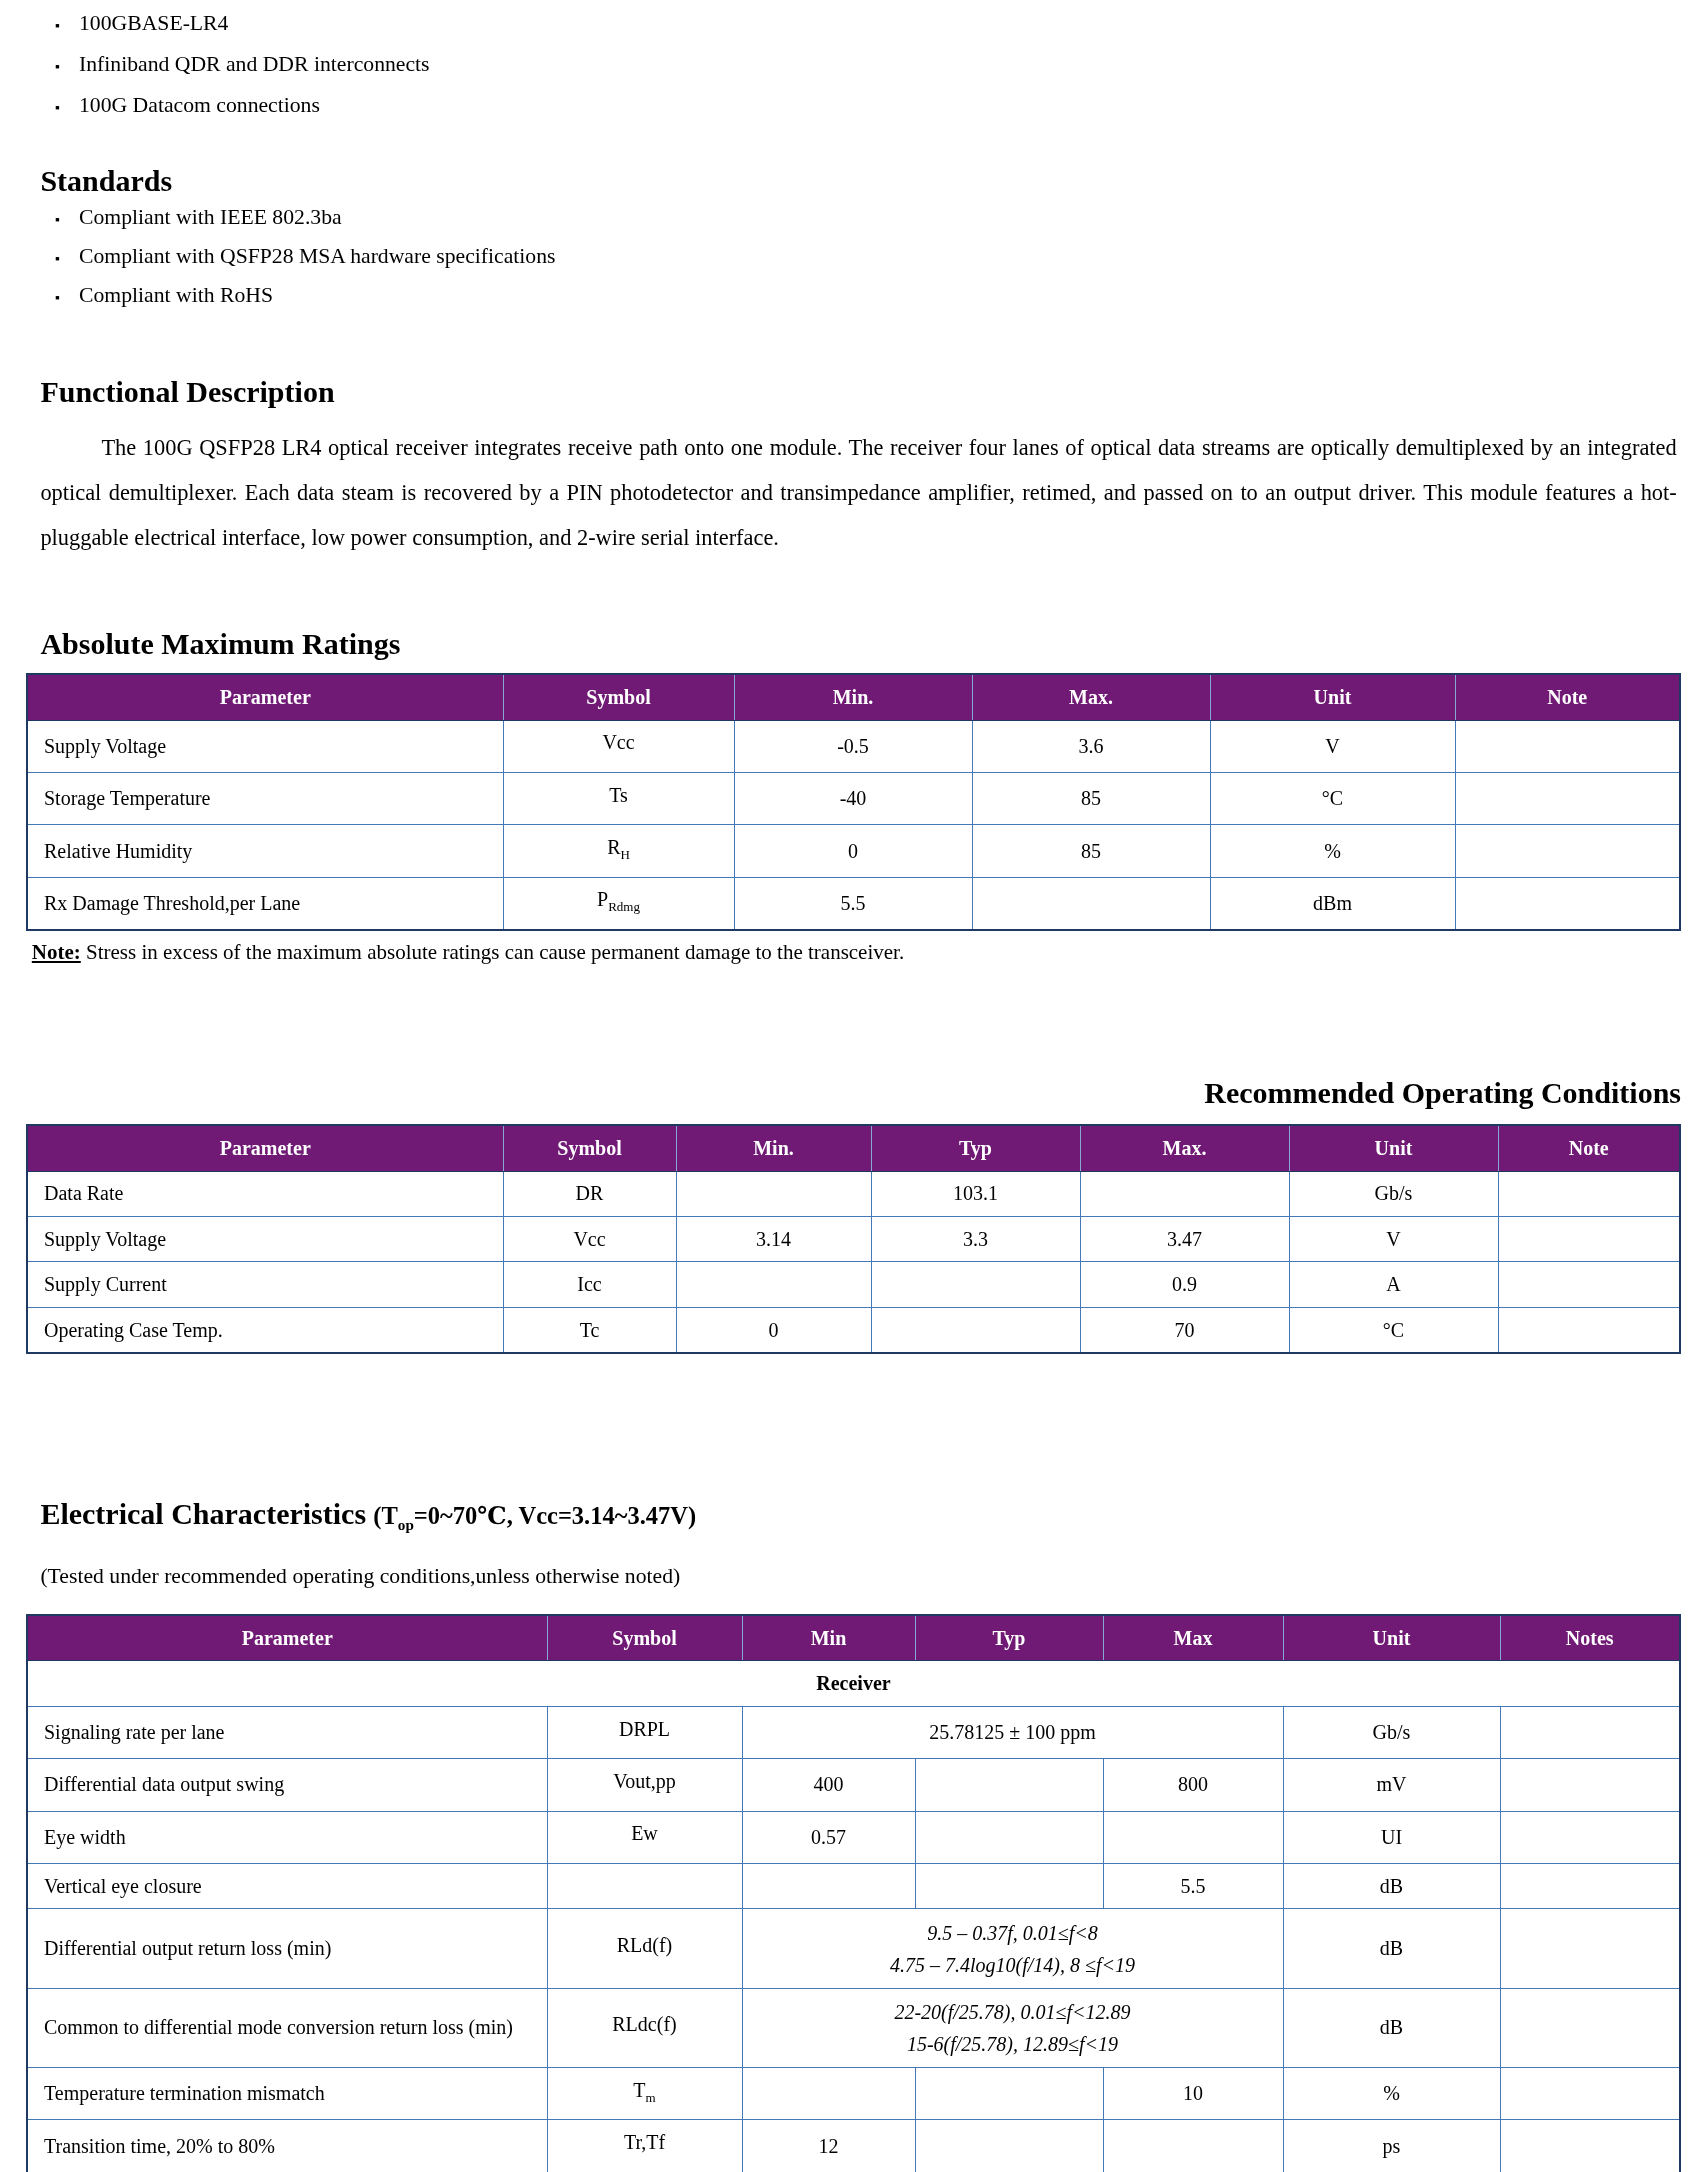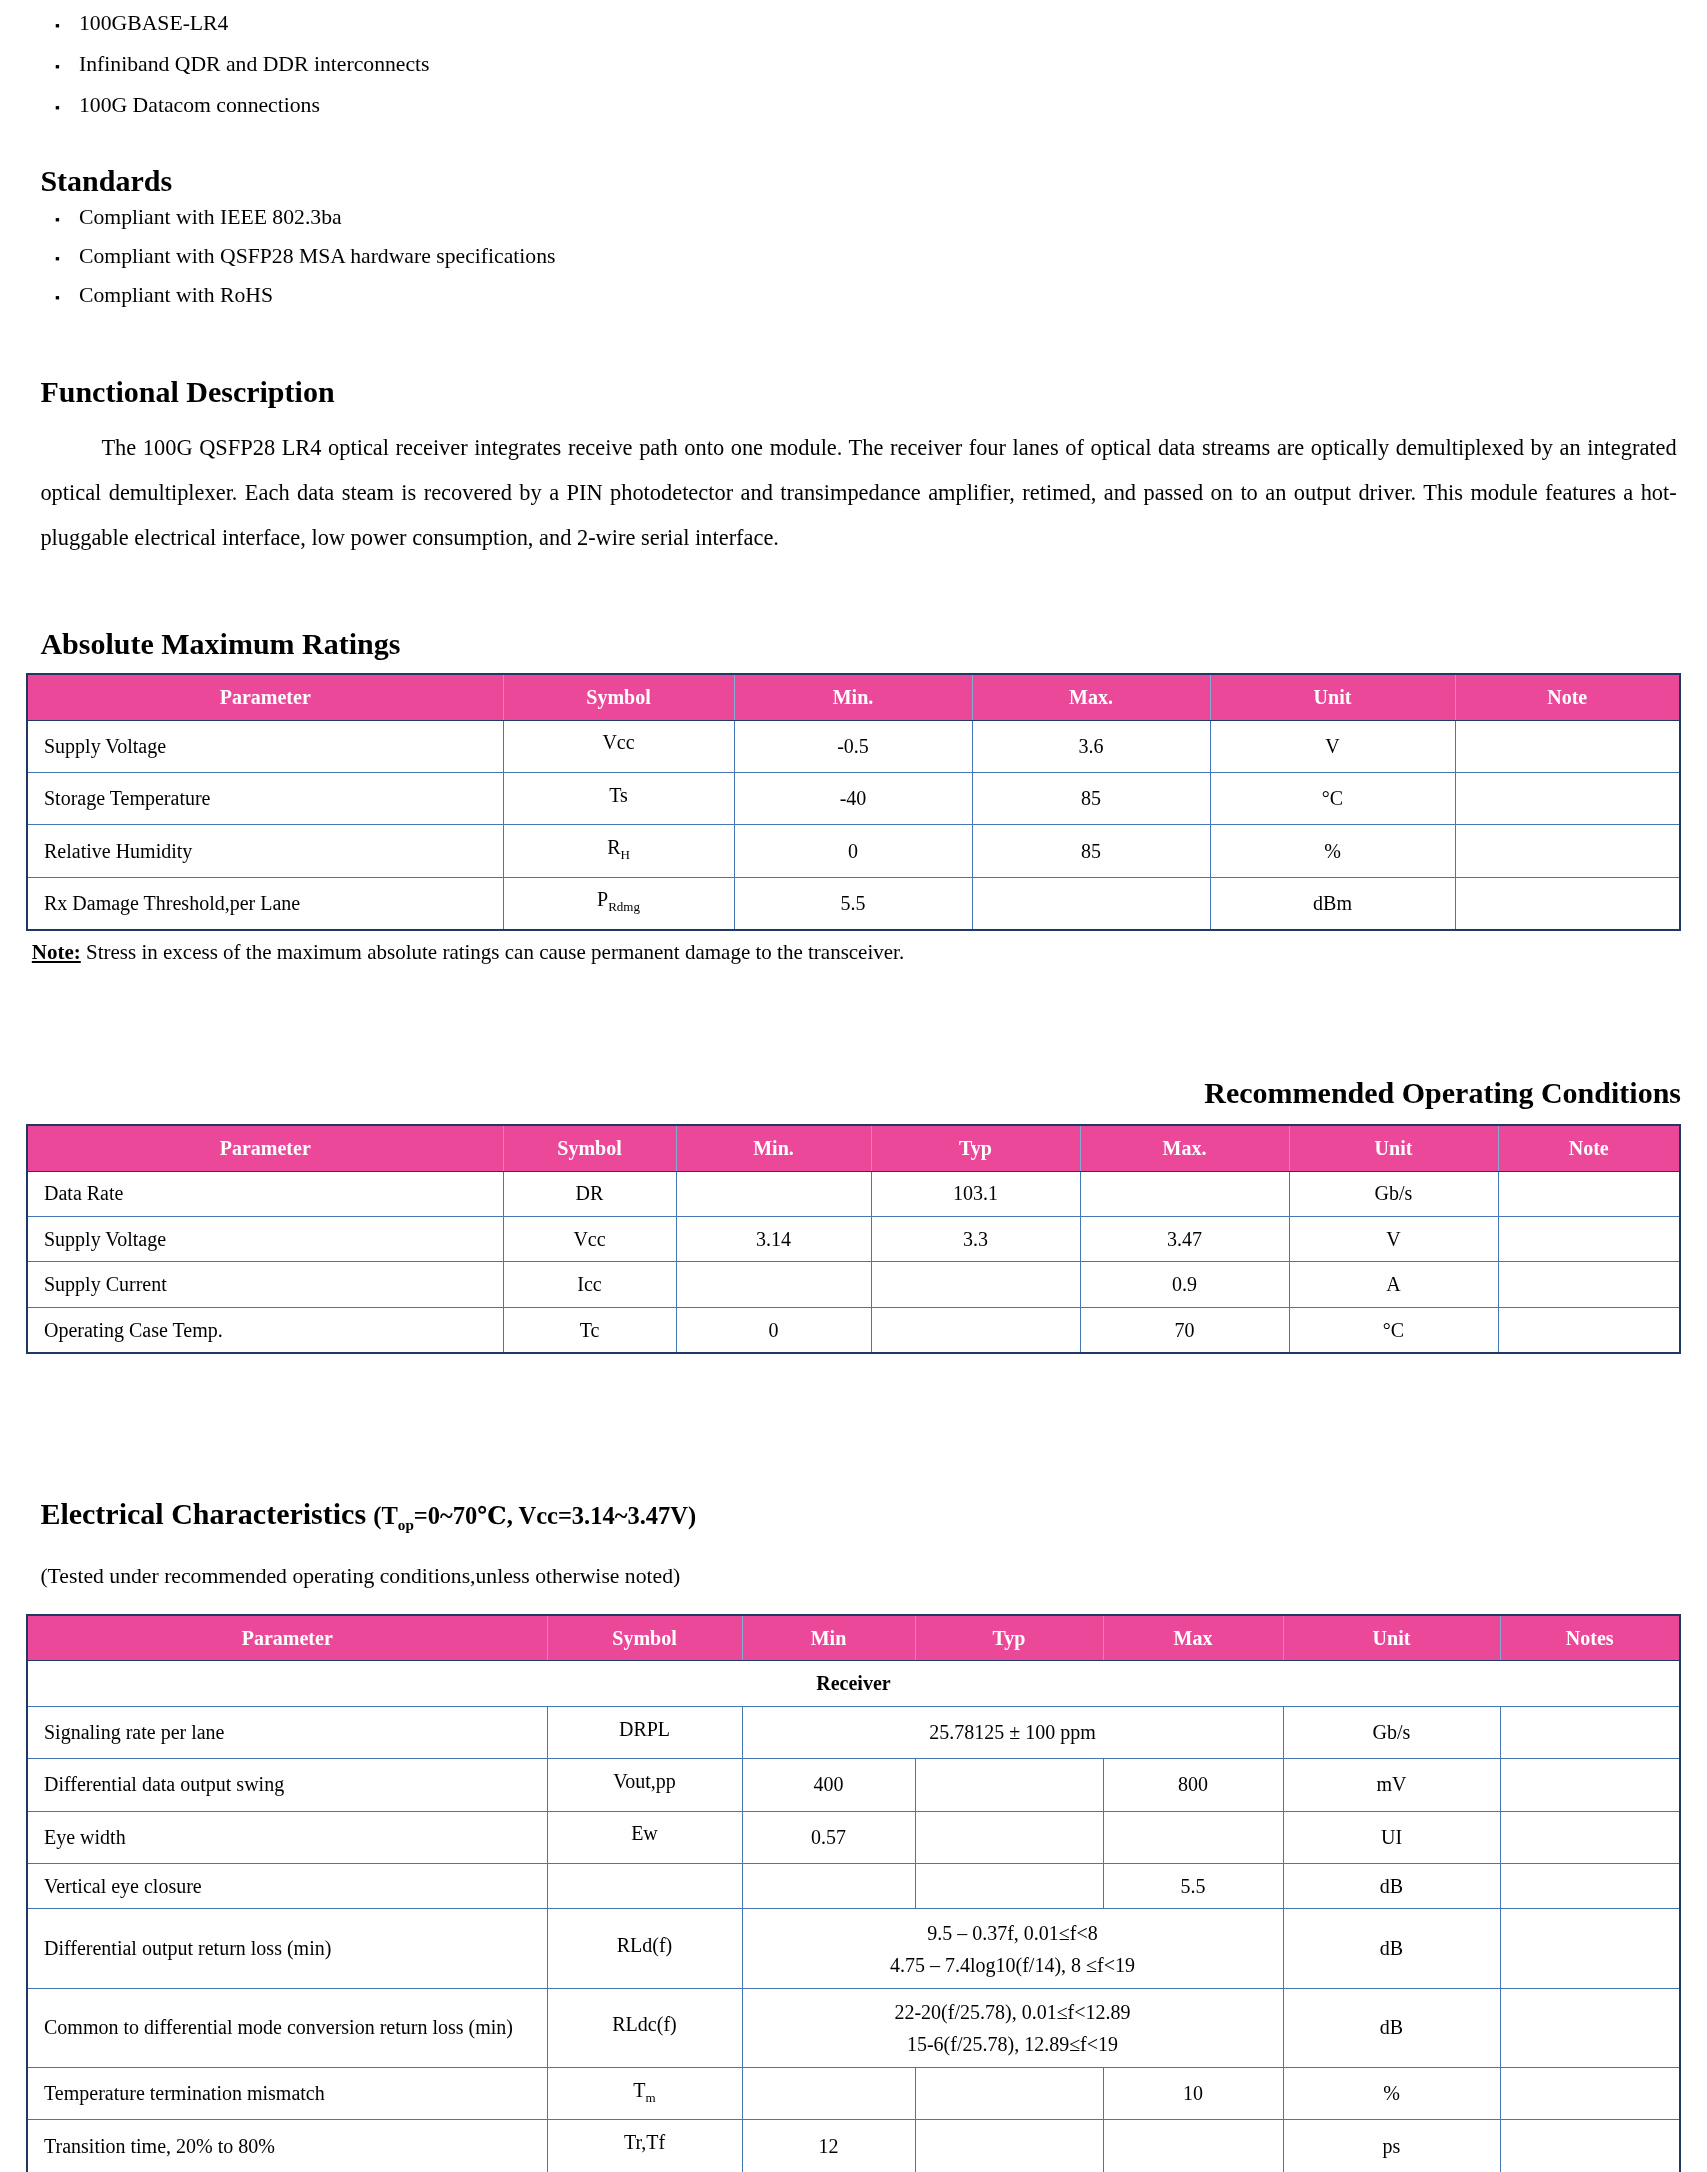--- a/index.html
+++ b/index.html
@@ -51,36 +51,36 @@
   }
   table.dt th, table.dt td {
     border: 1.4px solid #4577b6;
     text-align: center;
     vertical-align: middle;
     padding: 8.7px 5.8px;
     line-height: 27px;
     overflow: hidden;
   }
   table.dt thead th {
-    background: #ec4899;
+    background: #701a75;
     color: #ffffff;
     font-weight: bold;
     border-left: 1.4px solid #87a9d6;
     border-right: 1.4px solid #87a9d6;
     border-bottom: 1.4px solid #1f3864;
   }
   table.dt thead th:first-child { border-left: none; }
   table.dt thead th:last-child { border-right: none; }
   table.dt td.pl { text-align: left; padding-left: 16px; }
   table.dt sub { font-size: 0.65em; }
   .amr-t { margin-top: 11.6px; }
   .roc-t { margin-top: 13px; }
   .ec-t  { margin-top: 23px; }
   .ec-t td.section-row { font-weight: bold; }
-  .ec-t td.formula { line-height: 32px; padding: 7.2px 5.8px; }
+  .ec-t td.formula { line-height: 32px; padding: 7.2px 5.8px; font-style: italic; }
 
   
   .table-note { margin: 7.2px 0 0 5.8px; font-size: 21px; line-height: 29px; }
   .table-note .nl { font-weight: bold; text-decoration: underline; }
 </style>
 </head>
 <body>
 
 <div class="page">
 

